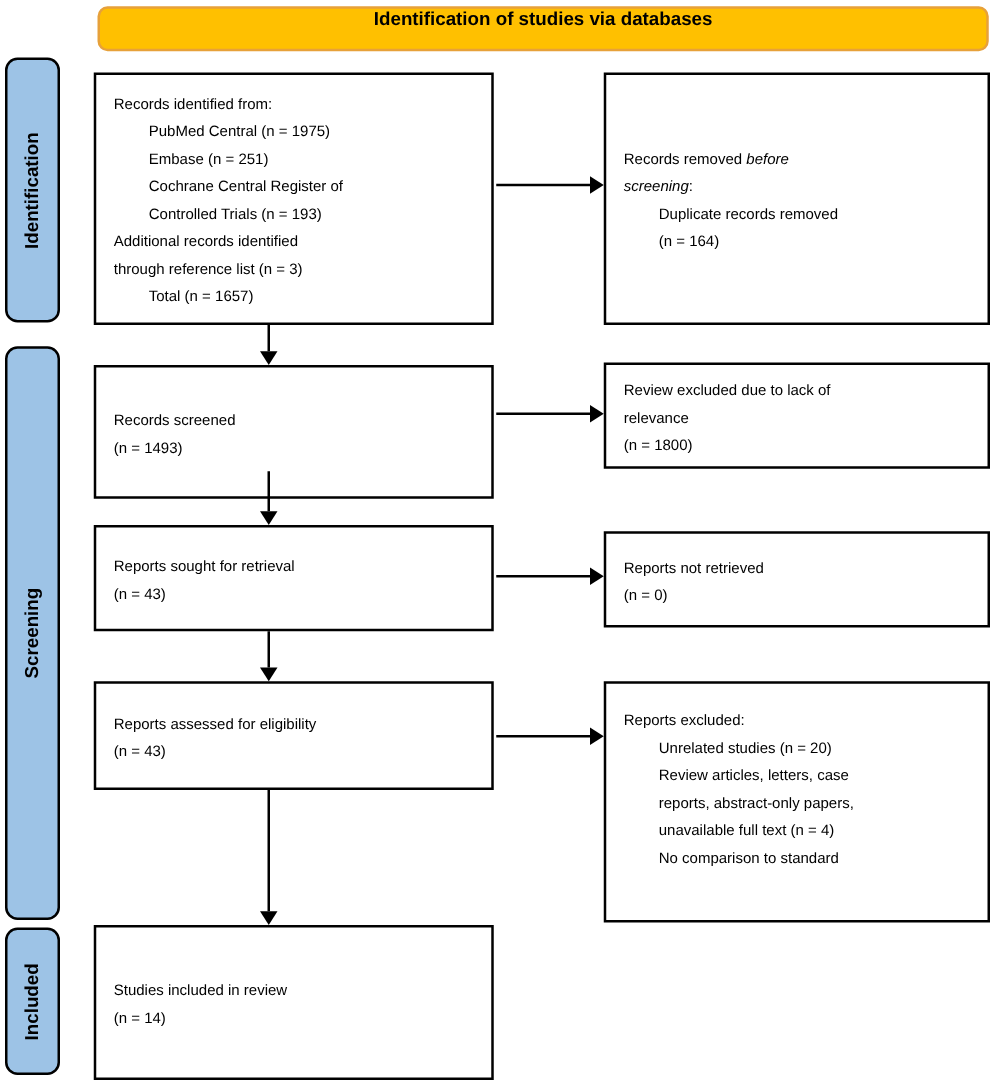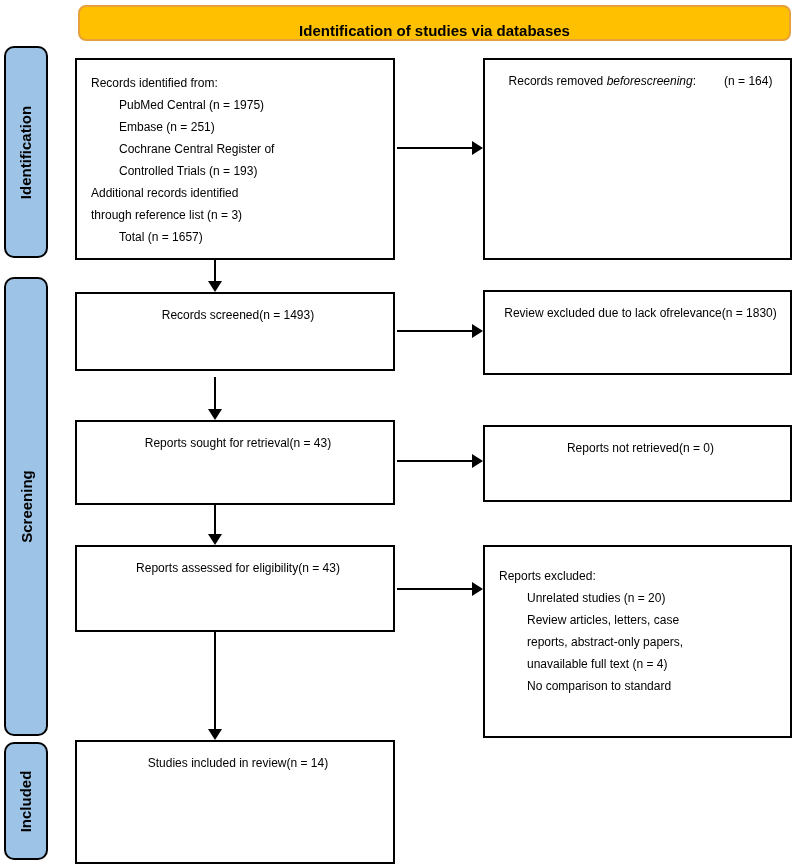--- a/index.html
+++ b/index.html
@@ -12,21 +12,21 @@
     color: #000000;
     overflow: hidden;
   }
   .banner {
     position: absolute;
     left: 78px; top: 5px; width: 713px; height: 36px;
     background: #FFC000;
     border: 2px solid #E7A13A;
     border-radius: 8px;
     box-sizing: border-box;
-    display: flex; align-items: flex-end; justify-content: center;
+    display: flex; align-items: flex-start; justify-content: center;
     font-weight: bold; font-size: 15px;
   }
   .stage-tab {
     position: absolute;
     left: 4px; width: 44px;
     background: #9DC3E6;
     border: 2px solid #000000;
     border-radius: 10px;
     box-sizing: border-box;
     display: flex; align-items: center; justify-content: center;
@@ -38,21 +38,21 @@
   }
   .flowbox {
     position: absolute;
     background: #ffffff;
     border: 2px solid #000000;
     box-sizing: border-box;
     font-size: 12px;
     line-height: 22px;
     padding: 10px 8px 8px 14px;
   }
-  .flowbox.vcenter { display: flex; flex-direction: row; justify-content: center; }
+  .flowbox.vcenter { display: flex; flex-direction: column; justify-content: center; }
   .line { white-space: nowrap; }
   .ind { margin-left: 28px; }
   .em { font-style: italic; }
   .col-left  { left: 75px;  width: 320px; }
   .col-right { left: 483px; width: 309px; }
   .vline {
     position: absolute;
     width: 2px; background: #000000;
   }
   .vhead {
@@ -97,21 +97,21 @@
     <div class="line">Records identified from:</div>
     <div class="line ind">PubMed Central (n = 1975)</div>
     <div class="line ind">Embase (n = 251)</div>
     <div class="line ind">Cochrane Central Register of</div>
     <div class="line ind">Controlled Trials (n = 193)</div>
     <div class="line">Additional records identified</div>
     <div class="line">through reference list (n = 3)</div>
     <div class="line ind">Total (n = 1657)</div>
   </div>
 
-  <div class="flowbox col-left vcenter" style="top:292px; height:79px;">
+  <div class="flowbox col-left vcenter" style="top:292px; height:107px;">
     <div class="line">Records screened</div>
     <div class="line">(n = 1493)</div>
   </div>
 
   <div class="flowbox col-left vcenter" style="top:420px; height:85px;">
     <div class="line">Reports sought for retrieval</div>
     <div class="line">(n = 43)</div>
   </div>
 
   <div class="flowbox col-left vcenter" style="top:545px; height:87px;">
@@ -124,27 +124,28 @@
     <div class="line">(n = 14)</div>
   </div>
 
   <div class="flowbox col-right vcenter" style="top:58px; height:202px;">
     <div class="line">
       <span>Records removed </span><span class="em">before</span>
     </div>
     <div class="line">
       <span class="em">screening</span><span>:</span>
     </div>
+    <div class="line ind">Duplicate records removed</div>
     <div class="line ind">(n = 164)</div>
   </div>
 
   <div class="flowbox col-right vcenter" style="top:290px; height:85px;">
     <div class="line">Review excluded due to lack of</div>
     <div class="line">relevance</div>
-    <div class="line">(n = 1830)</div>
+    <div class="line">(n = 1800)</div>
   </div>
 
   <div class="flowbox col-right vcenter" style="top:425px; height:77px;">
     <div class="line">Reports not retrieved</div>
     <div class="line">(n = 0)</div>
   </div>
 
   <div class="flowbox col-right" style="top:545px; height:193px; padding-top:18px;">
     <div class="line">Reports excluded:</div>
     <div class="line ind">Unrelated studies (n = 20)</div>

